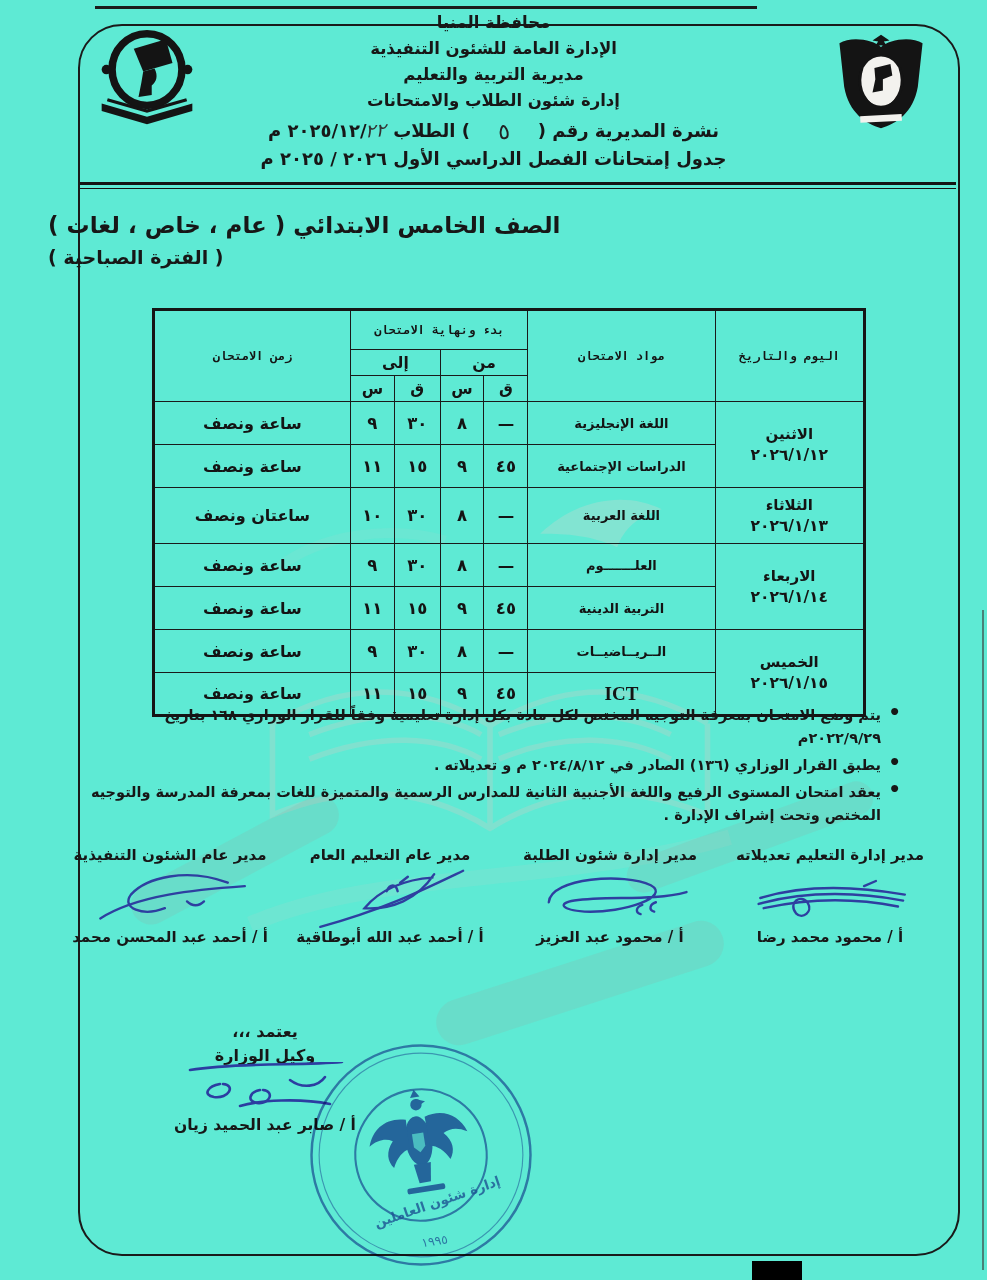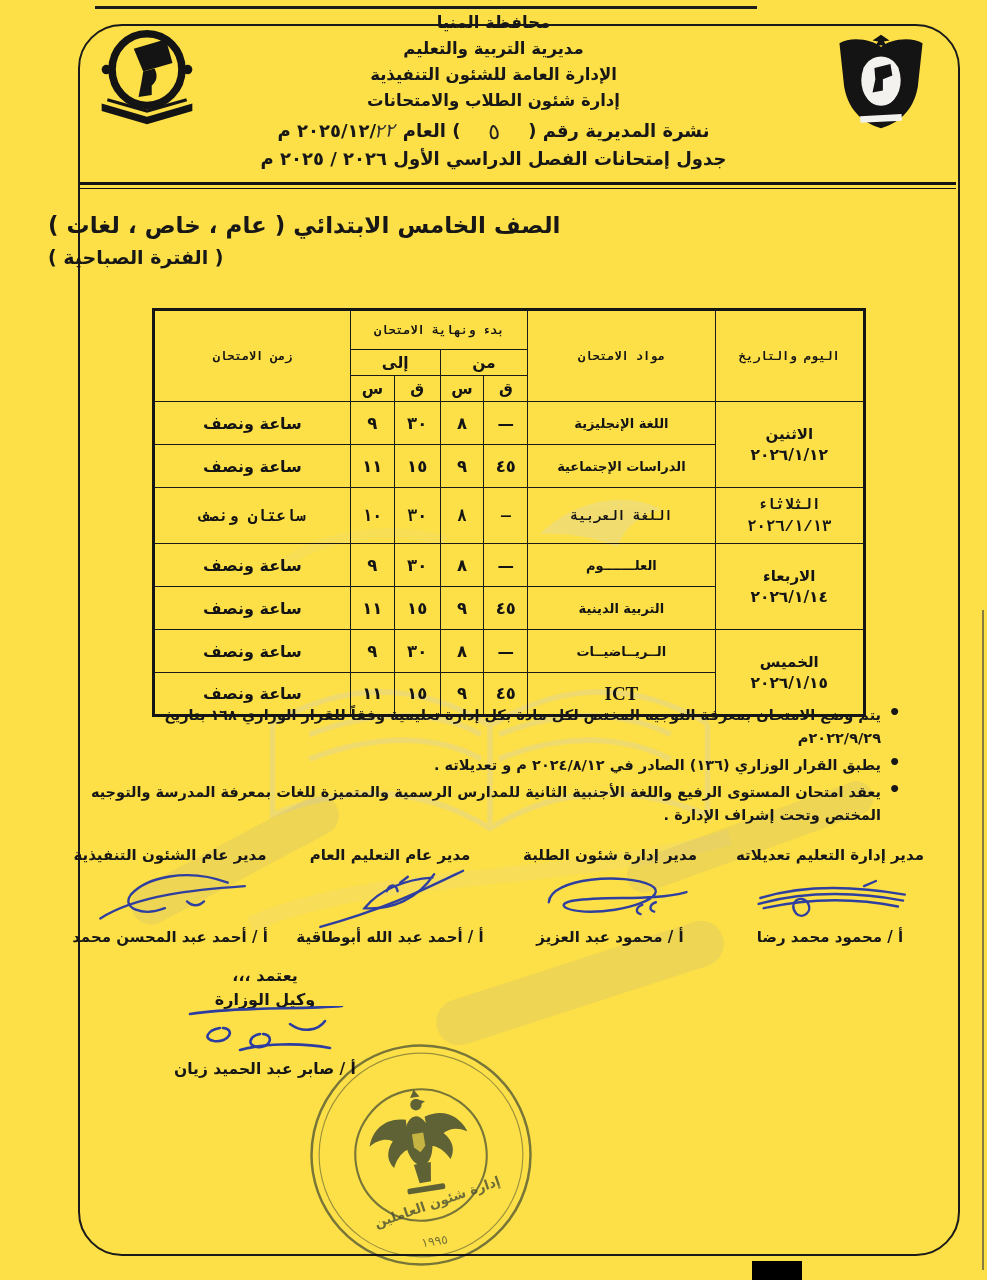--- a/index.html
+++ b/index.html
@@ -1,16 +1,16 @@
 <!DOCTYPE html>
 <html lang="ar"><head>
 <meta charset="utf-8">
 <style>
   html,body{margin:0;padding:0;background:#ffffff;}
-  .page{position:relative;width:987px;height:1280px;background:#fde047;overflow:hidden;
+  .page{position:relative;width:987px;height:1280px;background:#5eead4;overflow:hidden;
         font-family:"DejaVu Sans",sans-serif;color:#171717;}
   
   .scan-topline{position:absolute;left:95px;top:6px;width:662px;height:3px;background:#1b1b1b;}
   .outer-border{position:absolute;left:78px;top:24px;width:878px;height:1228px;
                 border:2.5px solid #1a1a1a;border-radius:44px;}
   .right-edge{position:absolute;left:982px;top:610px;width:2px;height:660px;background:#3a3a3a;opacity:.6;}
   .black-bar{position:absolute;left:752px;top:1261px;width:50px;height:19px;background:#000;}
   
   .watermark{position:absolute;left:210px;top:400px;width:560px;height:580px;opacity:.5;z-index:0;}
   .smudge{position:absolute;background:rgba(160,158,150,.16);border-radius:40px;z-index:0;}
@@ -58,21 +58,21 @@
   .notes li::before{content:"•";position:absolute;right:2px;top:-3px;font-size:20px;}
   
   .signatures-row{position:absolute;left:64px;top:846px;width:872px;display:flex;direction:rtl;
                   justify-content:space-between;z-index:2;}
   .sig{width:212px;text-align:center;}
   .sig-title{font-size:15px;font-weight:700;}
   .sig-name{font-size:15px;font-weight:700;margin-top:-2px;}
   .sig svg{width:172px;height:68px;margin:0 auto -4px;display:block;}
   
   .approval-right{position:absolute;left:600px;top:1020px;width:300px;text-align:center;z-index:2;}
-  .approval-left{position:absolute;left:120px;top:964px;width:290px;text-align:center;z-index:2;}
+  .approval-left{position:absolute;left:120px;top:1020px;width:290px;text-align:center;z-index:2;}
   .app-line{font-size:16px;font-weight:700;line-height:24px;}
   .app-name{font-size:15.5px;font-weight:700;margin-top:0;text-align:center;}
   .approval-right svg{width:240px;height:84px;display:block;margin:0 auto -4px;}
   .approval-left svg{width:170px;height:56px;display:block;margin:-6px auto -2px;}
   
   .stamp{position:absolute;left:300px;top:1036px;width:242px;height:238px;z-index:3;
          transform:rotate(-9deg);mix-blend-mode:multiply;opacity:.92;}
 </style>
 </head>
 <body>
@@ -117,25 +117,25 @@
     <path d="M56,3 l9,6 -6,1 4,6 -7,-2 -7,2 4,-6 -6,-1 z" fill="#141414"></path>
     <path d="M56,16 C64,8 88,4 100,12 L95,58 C90,86 72,97 56,102 C40,97 22,86 17,58 L12,12 C24,4 48,8 56,16 Z" fill="#141414"></path>
     <ellipse cx="56" cy="52" rx="23" ry="27" fill="#f3f2ee" stroke="#141414" stroke-width="2"></ellipse>
     <path d="M49,38 L66,34 L68,46 L58,50 L58,62 L47,64 L50,50 Z" fill="#141414"></path>
     <path d="M36,38 C30,56 36,72 50,80 M76,38 C82,56 76,72 62,80" stroke="#141414" stroke-width="3" fill="none"></path>
     <rect x="34" y="88" width="44" height="7" fill="#f3f2ee" transform="rotate(-3 56 91)"></rect>
   </svg>
 
   <div class="letterhead" dir="rtl">
     <div class="org-line">محافظة المنيا</div>
+    <div class="org-line">الإدارة العامة للشئون التنفيذية</div>
     <div class="org-line">مديرية التربية والتعليم</div>
-    <div class="org-line">الإدارة العامة للشئون التنفيذية</div>
     <div class="org-line">إدارة شئون الطلاب والامتحانات</div>
     <div class="bulletin-line">
-      <span>نشرة المديرية رقم (</span><span class="hand-num">٥</span><span>) العام</span>
+      <span>نشرة المديرية رقم (</span><span class="hand-num">٥</span><span>) الطلاب</span>
       <span class="ltr-num"><span>٢٠٢٥/١٢/</span><span class="hand-day">٢٢</span></span>
       <span>م</span>
     </div>
     <div class="schedule-line">
       <span>جدول إمتحانات الفصل الدراسي الأول</span>
       <span class="ltr-num">٢٠٢٦ / ٢٠٢٥</span>
       <span>م</span>
     </div>
   </div>
 
@@ -185,21 +185,21 @@
           <td class="duration-cell">ساعة ونصف</td>
         </tr>
         <tr style="height: 43px;">
           <td class="subject-cell">الدراسات الإجتماعية</td>
           <td class="time-cell">٤٥</td>
           <td class="time-cell">٩</td>
           <td class="time-cell">١٥</td>
           <td class="time-cell">١١</td>
           <td class="duration-cell">ساعة ونصف</td>
         </tr>
-        <tr style="height: 56px; font-family: Liberation Mono, monospace;">
+        <tr style="height: 56px;">
           <td class="day-cell" rowspan="1"><div class="day-name">الثلاثاء</div><div class="day-date ltr-num">٢٠٢٦/١/١٣</div></td>
           <td class="subject-cell">اللغة العربية</td>
           <td class="time-cell">—</td>
           <td class="time-cell">٨</td>
           <td class="time-cell">٣٠</td>
           <td class="time-cell">١٠</td>
           <td class="duration-cell">ساعتان ونصف</td>
         </tr>
         <tr style="height: 43px;">
           <td class="day-cell" rowspan="2"><div class="day-name">الاربعاء</div><div class="day-date ltr-num">٢٠٢٦/١/١٤</div></td>

